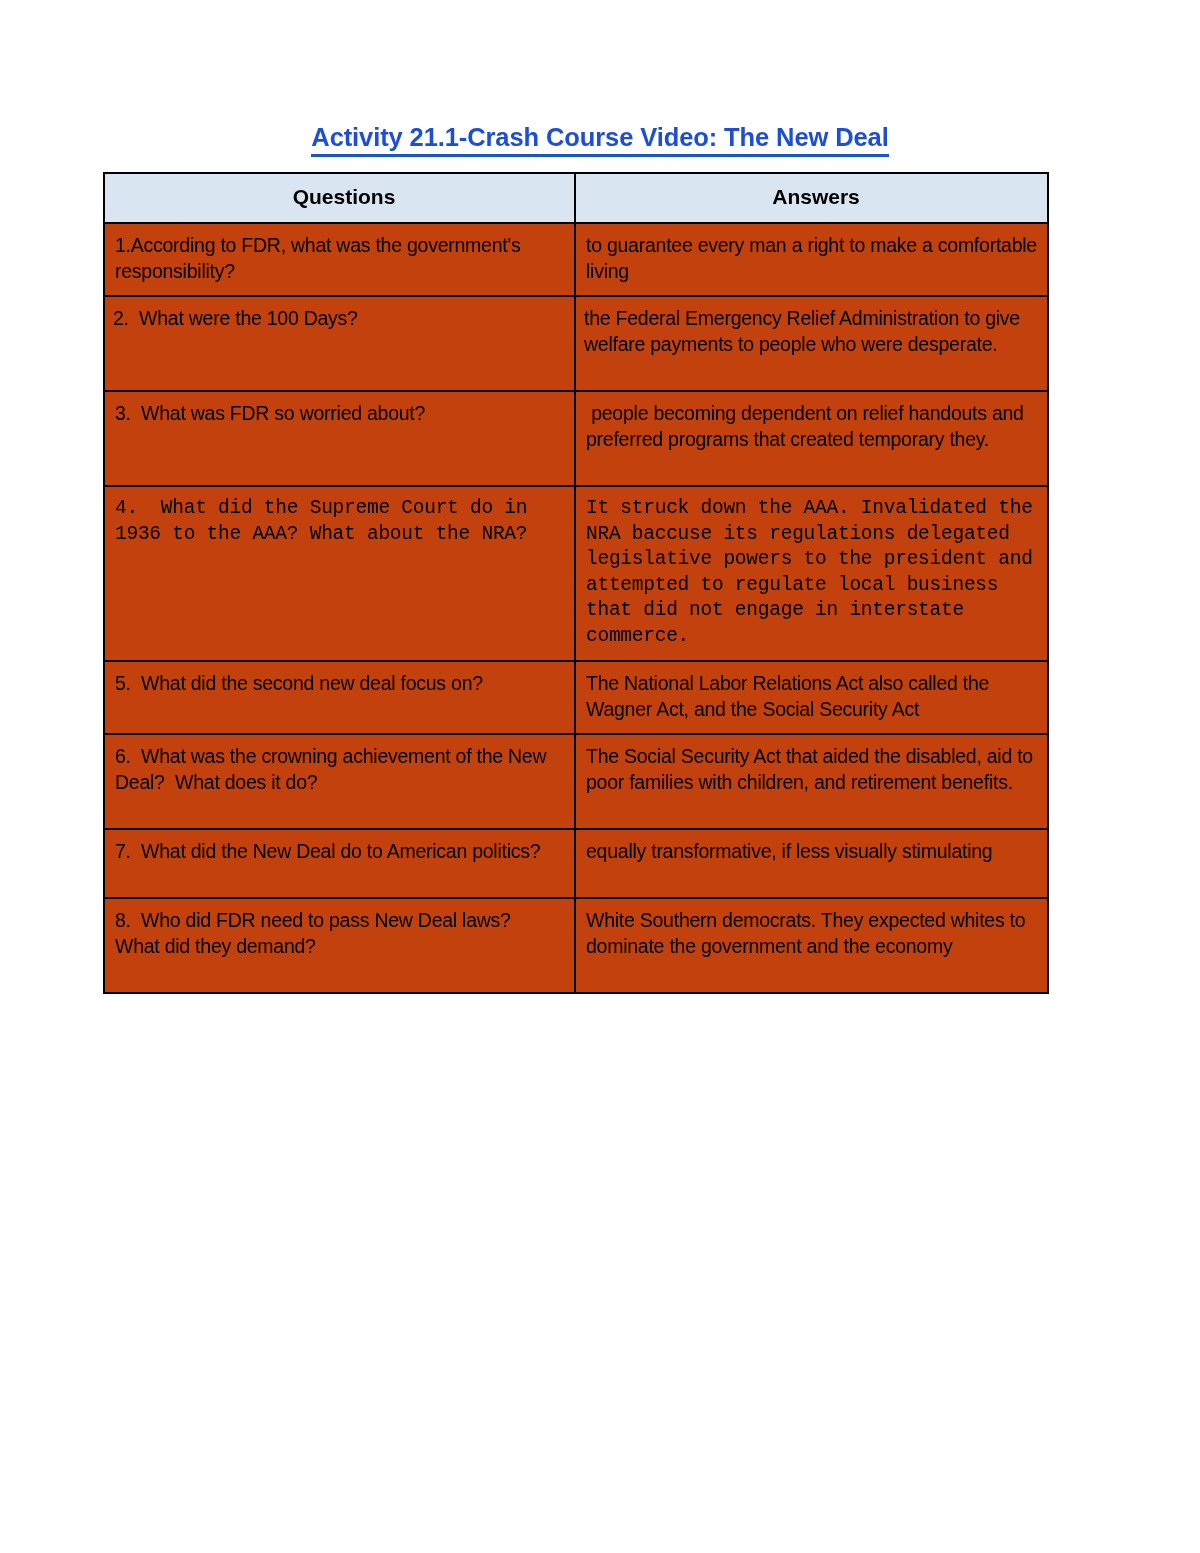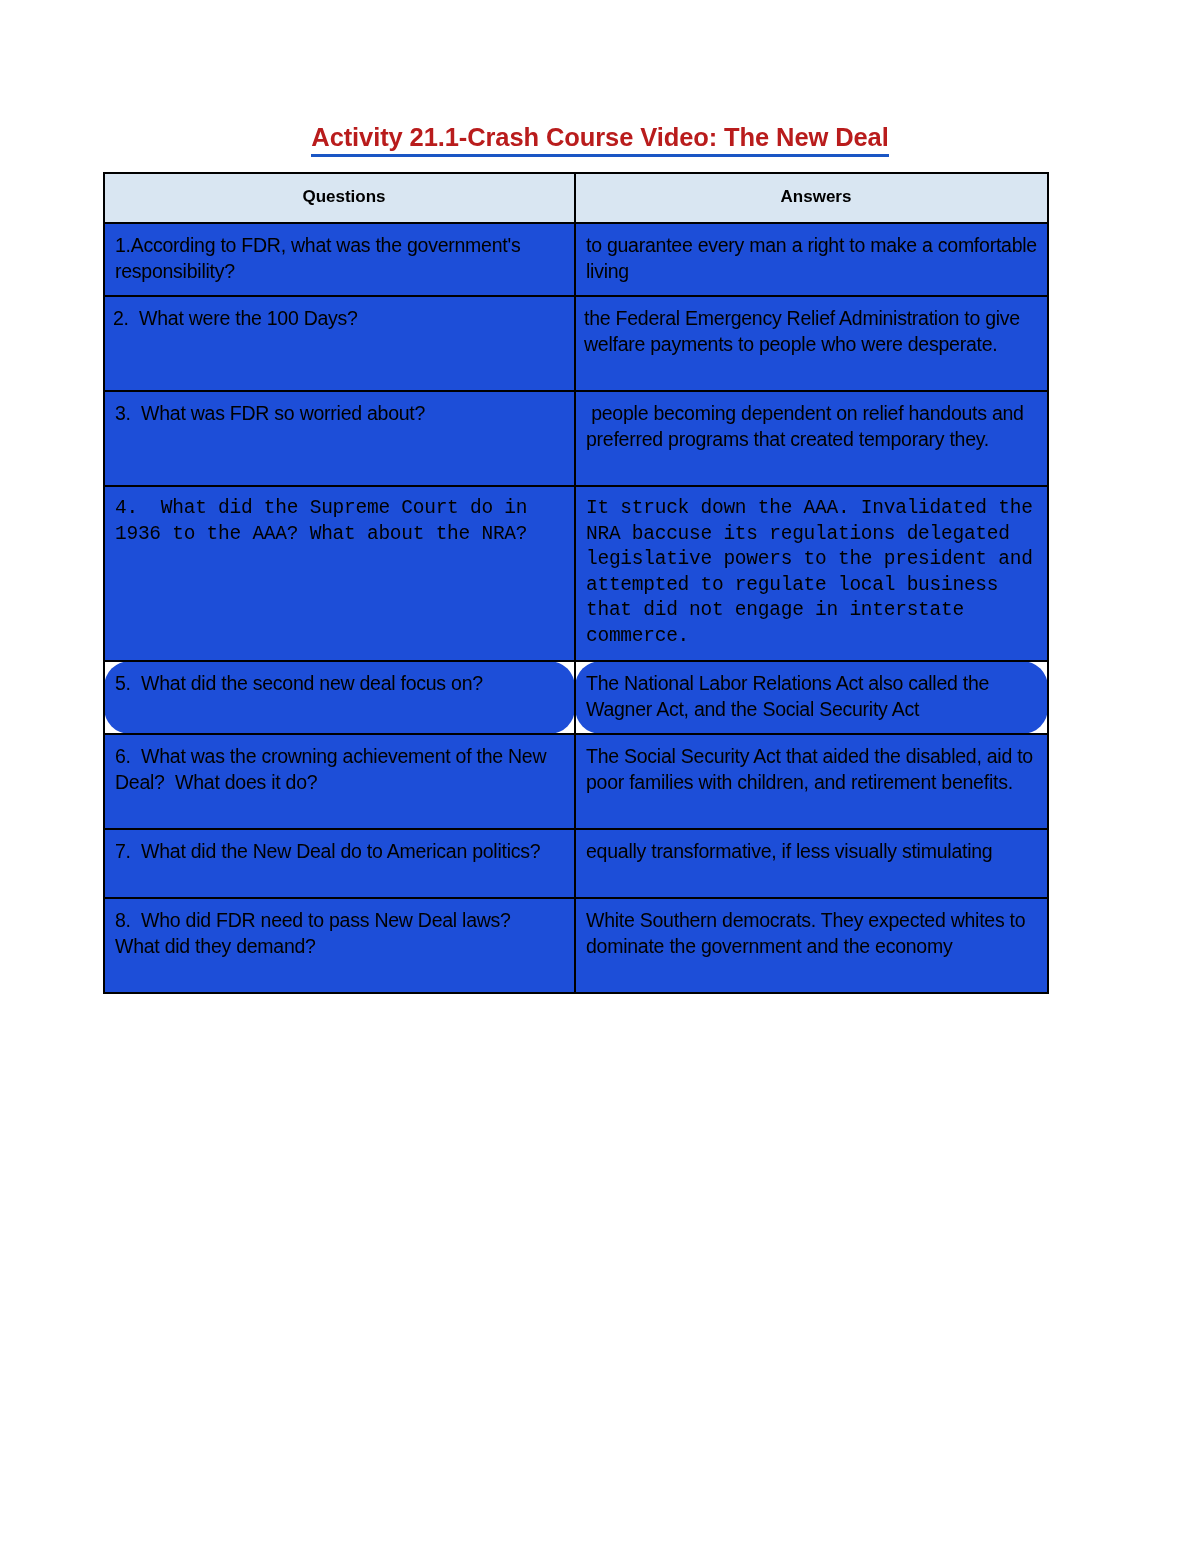--- a/index.html
+++ b/index.html
@@ -30,21 +30,21 @@
   .doc-title {
     position: absolute;
     left: 0;
     top: 104px;
     width: 1200px;
     text-align: center;
     font-size: 25.5px;
     font-weight: bold;
     line-height: 32px;
     letter-spacing: -0.1px;
-    color: #b91c1c;
+    color: #1d4ed8;
   }
   .doc-title .title-text {
     display: inline-block;
     border-bottom: 3px solid #1a56c4;
     padding-bottom: 1px;
   }
 
   
   .qa-table {
     position: absolute;
@@ -67,37 +67,37 @@
     line-height: 25.5px;
     letter-spacing: -0.25px;
     font-weight: normal;
     white-space: pre-wrap;
   }
 
   .qa-table thead th {
     background: #d9e6f2;
     text-align: center;
     font-weight: bold;
-    font-size: 17px;
+    font-size: 21px;
     line-height: 26px;
     padding: 10px 1px 12px 10px;
     letter-spacing: 0;
   }
 
   .qa-table tbody td {
-    background: #1d4ed8;
+    background: #c2410c;
     text-align: left;
   }
 
   
   tr[data-row="1"] td { height: 47px; }
   tr[data-row="2"] td { height: 73px; padding-left: 8px; }
   tr[data-row="3"] td { height: 73px; margin-left: 16px; }
   tr[data-row="4"] td { height: 124px; font-family: Liberation Mono, monospace; }
-  tr[data-row="5"] td { height: 47px; border-radius: 26px; }
+  tr[data-row="5"] td { height: 47px; }
   tr[data-row="6"] td { height: 73px; }
   tr[data-row="7"] td { height: 47px; }
   tr[data-row="8"] td { height: 73px; }
   tr[data-row="9"] td { height: 47px; }
 </style>
 </head>
 <body>
 
 <div class="page">
 

